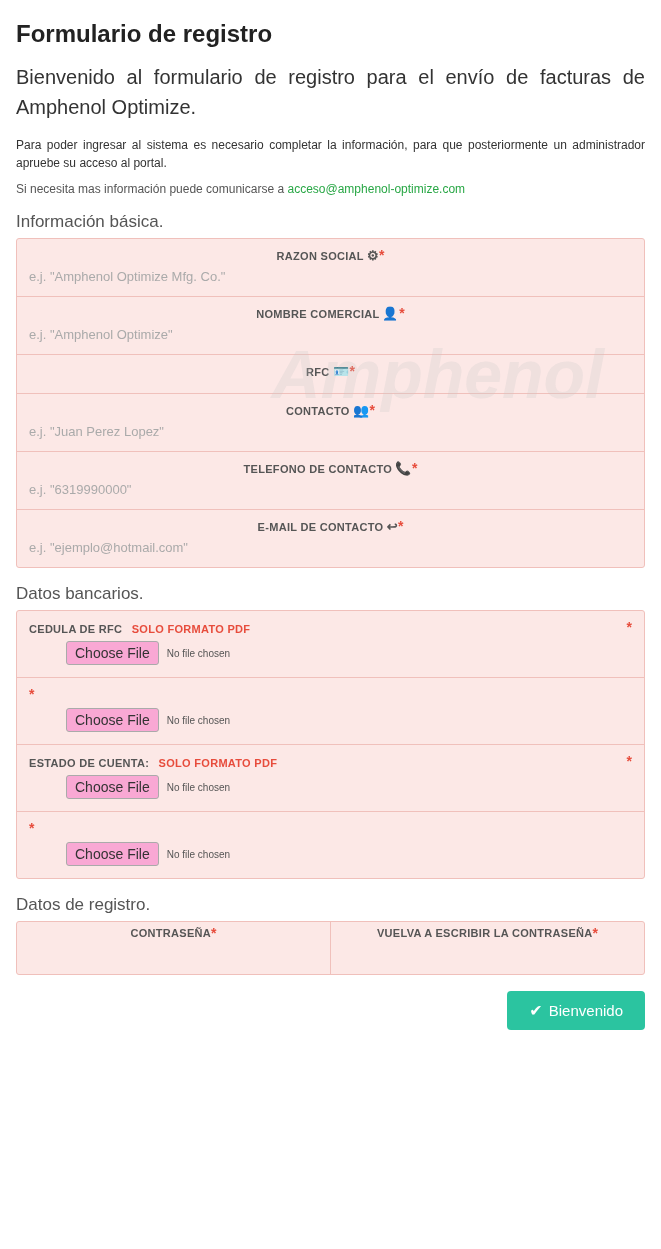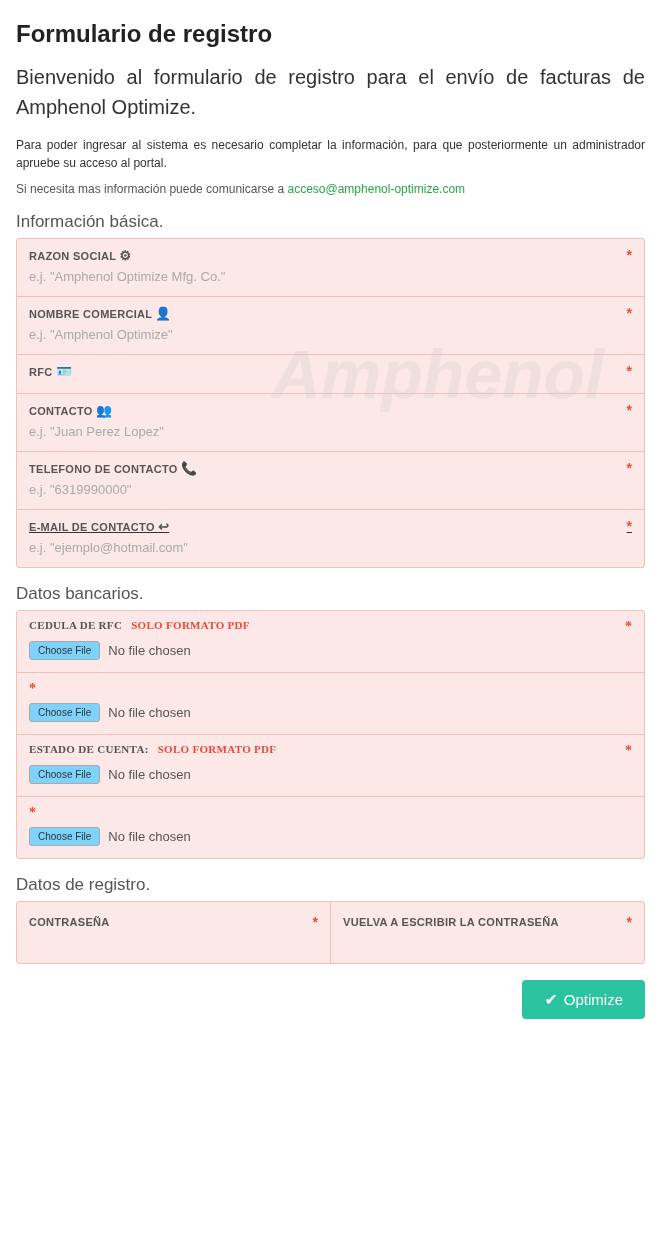--- a/index.html
+++ b/index.html
@@ -51,25 +51,24 @@
       border: 1px solid #f0c0bb;
       border-radius: 3px;
       margin-bottom: 16px;
     }
     .form-field {
       padding: 8px 12px 10px 12px;
       border-bottom: 1px solid #f0c0bb;
     }
     .form-field:last-child {
       border-bottom: none;
-      text-decoration: underline;
     }
     .field-label-row {
       display: flex;
-      justify-content: space-between;
+      justify-content: center;
       align-items: center;
       margin-bottom: 4px;
     }
     .field-label {
       font-size: 11px;
       font-weight: bold;
       color: #555;
       text-transform: uppercase;
       letter-spacing: 0.3px;
     }
@@ -117,67 +116,67 @@
     .file-field {
       padding: 8px 12px 12px 12px;
       border-bottom: 1px solid #f0c0bb;
     }
     .file-field:last-child {
       border-bottom: none;
     }
     .file-label-row {
       display: flex;
       justify-content: space-between;
-      align-items: flex-start;
+      align-items: flex-end;
       margin-bottom: 6px;
-      font-family: Liberation Serif, serif;
     }
     .file-label {
       font-size: 11px;
       font-weight: bold;
       color: #555;
       text-transform: uppercase;
       letter-spacing: 0.3px;
     }
     .pdf-only {
       color: #e74c3c;
       font-size: 11px;
       font-weight: bold;
       margin-left: 6px;
     }
     .file-input-row {
       display: flex;
       align-items: center;
       gap: 8px;
     }
     .choose-file-btn {
-      background: #7dd3fc;
+      background: #f9a8d4;
       border: 1px solid #aaa;
       border-radius: 3px;
       padding: 3px 8px;
-      font-size: 10px;
+      font-size: 14px;
       color: #333;
       cursor: pointer;
+      margin-left: 37px;
     }
     .no-file-text {
-      font-size: 13px;
+      font-size: 10px;
       color: #555;
     }
     .password-section {
       background: #fce8e6;
       border: 1px solid #f0c0bb;
       border-radius: 3px;
       margin-bottom: 16px;
     }
     .password-row {
       display: flex;
     }
     .password-field {
       flex: 1;
-      padding: 12px 12px 10px 12px;
+      padding: 3px 12px 10px 12px;
     }
     .password-field:first-child {
       border-right: 1px solid #f0c0bb;
     }
     .register-row {
       display: flex;
       justify-content: flex-end;
       margin-top: 12px;
     }
     .register-btn {
@@ -344,15 +343,15 @@
         <span class="required-star">*</span>
       </div>
       <input class="form-input" type="password" placeholder="" style="">
     </div>
   </div>
 </div>
 
 <div class="register-row">
   <button class="register-btn">
     <span class="checkmark">✔</span>
-    <span>Optimize</span>
+    <span>Bienvenido</span>
   </button>
 </div>
 
 </body></html>

